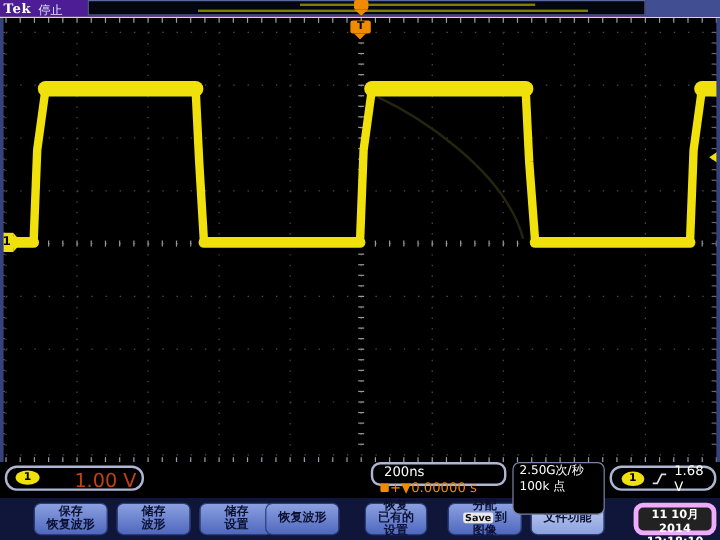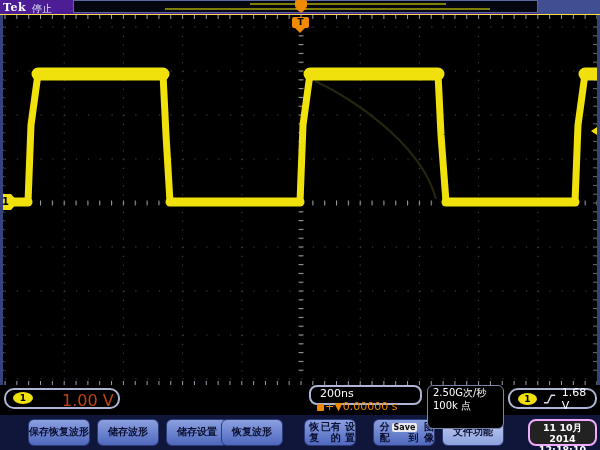--- a/index.html
+++ b/index.html
@@ -56,27 +56,27 @@
   .acq-box{left:427px;top:0;width:77px;height:44px;border:1px solid #7a83a8;border-radius:6px}
   .acq-box div{color:#fff;font-size:10px;line-height:13px;padding-left:5px;white-space:nowrap}
   .trig-box{left:508px;top:3px;width:89px;height:21px;display:flex;align-items:center;gap:6px;padding-left:8px}
   .trig-level{color:#fff;font-size:11px}
 
   
   .menu-row{position:absolute;left:0;top:415px;width:600px;height:35px;background:#0f163a;z-index:2}
   .menu-btn{position:absolute;top:4px;height:27px;border-radius:6px;box-sizing:border-box;
             background:linear-gradient(#8ba0e0,#4f68bd);border:1px solid #2c3c7a;
             color:#0c1133;font:bold 10px "DejaVu Sans",sans-serif;
-            display:flex;flex-direction:row;align-items:center;justify-content:center;
+            display:flex;flex-direction:column;align-items:center;justify-content:center;
             line-height:10.5px;text-align:right;cursor:pointer}
   .menu-btn.light{background:linear-gradient(#c0cdf2,#8ca1de)}
   .save-chip{display:inline-block;background:#e8e8ee;border-radius:2px;color:#111;
              font:bold 8px "DejaVu Sans",sans-serif;padding:0 2px;margin-right:1px;vertical-align:middle}
   .datetime{position:absolute;left:528px;top:4px;width:69px;height:27px;box-sizing:border-box;
-            background:#222;border:2px solid #f0abfc;border-radius:8px;z-index:4;
+            background:#222;border:4px solid #f0abfc;border-radius:8px;z-index:4;
             color:#fff;font:bold 9.5px "DejaVu Sans",sans-serif;text-align:center;line-height:11px;padding-top:1px}
 </style>
 </head>
 <body>
 
 <div class="topbar">
   <span class="tek-logo">Tek</span>
   <span class="run-status">停止</span>
   <div class="topbar-right"></div>
   <div class="record-view" id="record-view">

